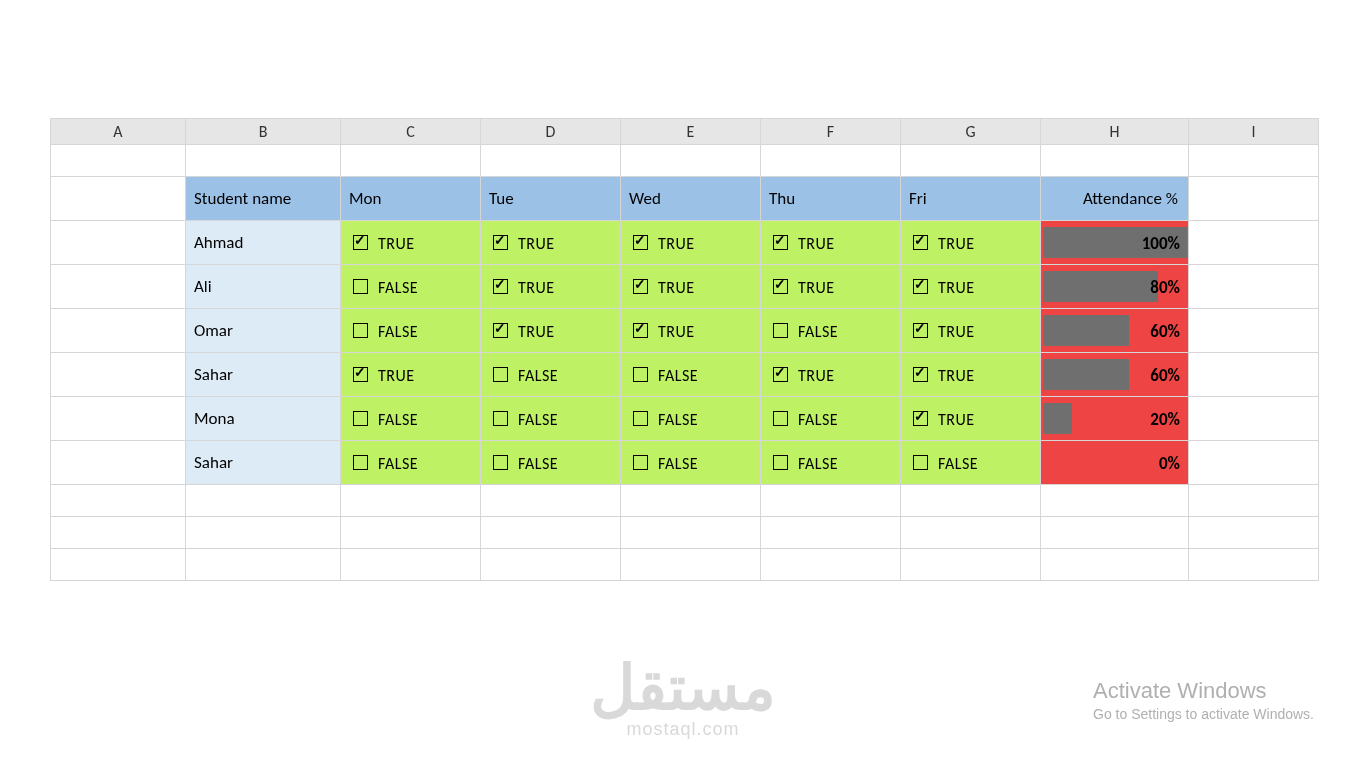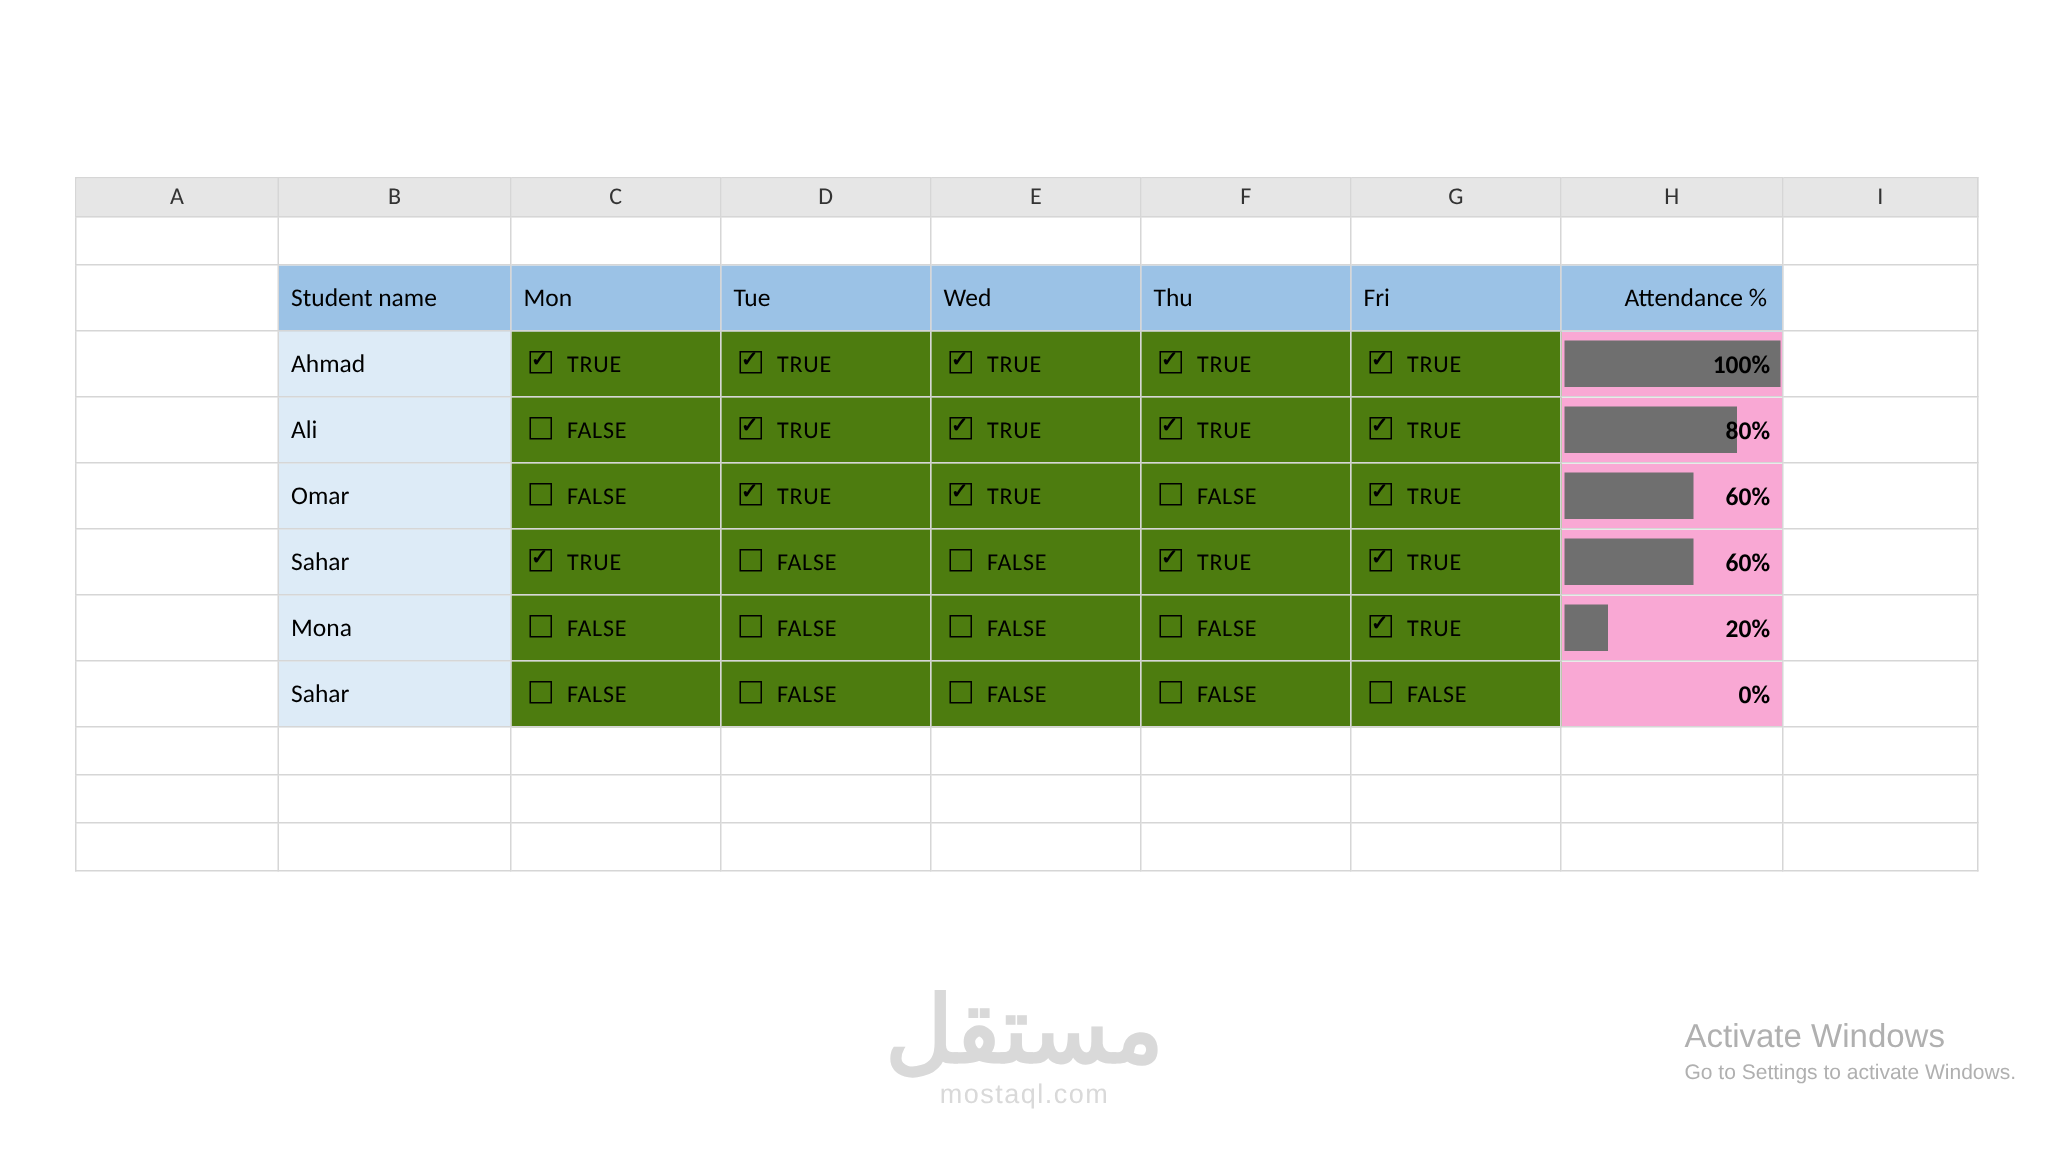--- a/index.html
+++ b/index.html
@@ -56,21 +56,21 @@
     padding-left: 8px;
   }
   .header-row td.att-pct-hdr { text-align: right; padding-right: 10px; }
   .name-cell {
     background: #ddebf7;
     font-size: 17px;
     padding-left: 8px !important;
     height: 44px !important;
   }
   .day-cell {
-    background: #4d7c0f;
+    background: #bef264;
     font-size: 16px;
     padding-left: 12px !important;
     height: 44px !important;
     white-space: nowrap;
   }
   .chk {
     display: inline-block;
     width: 15px; height: 15px;
     border: 1.8px solid #000;
     margin-right: 10px;
@@ -80,40 +80,40 @@
   }
   .chk.checked::after {
     content: "✓";
     position: absolute;
     top: -4px; left: 0px;
     font-size: 14px;
     font-weight: bold;
   }
   .tf { vertical-align: middle; letter-spacing: 0.5px; }
   .pct-cell {
-    background: #f9a8d4;
+    background: #ef4444;
     position: relative;
     height: 44px !important;
     font-weight: bold;
     font-size: 17px;
   }
   .pct-bar {
     position: absolute;
     left: 2px; top: 6px; bottom: 6px;
     background: #6f6f6f;
   }
   .pct-text {
     position: absolute;
     right: 8px; top: 50%;
     transform: translateY(-50%);
     z-index: 2;
   }
   .watermark-win {
     position: absolute;
-    right: 22px;
+    right: 52px;
     bottom: 46px;
     text-align: left;
     color: #b0b0b0;
     font-family: "Segoe UI", Arial, sans-serif;
   }
   .watermark-win .l1 { font-size: 22px; margin-bottom: 2px; }
   .watermark-win .l2 { font-size: 14px; }
   .watermark-mostaql {
     position: absolute;
     left: 50%; transform: translateX(-50%);

